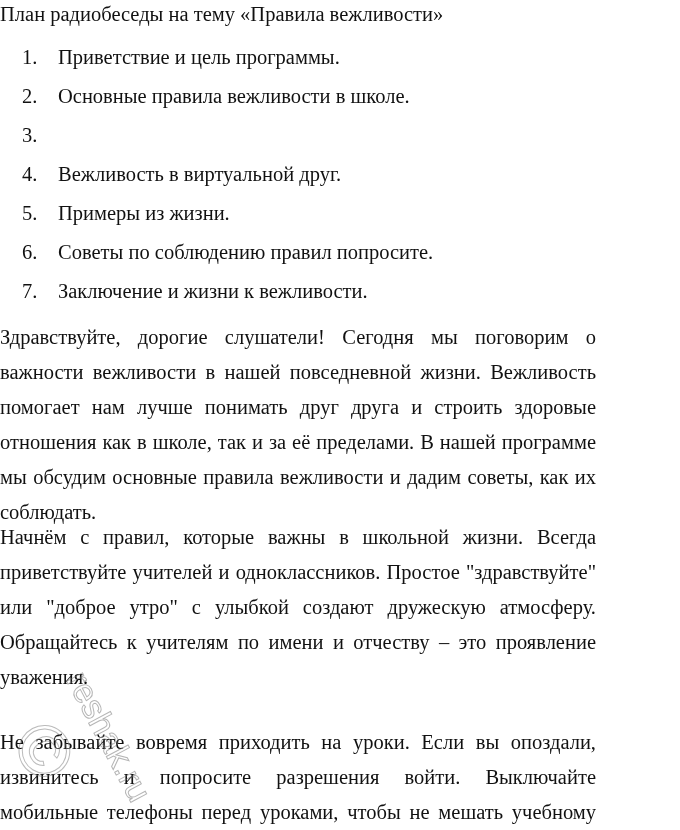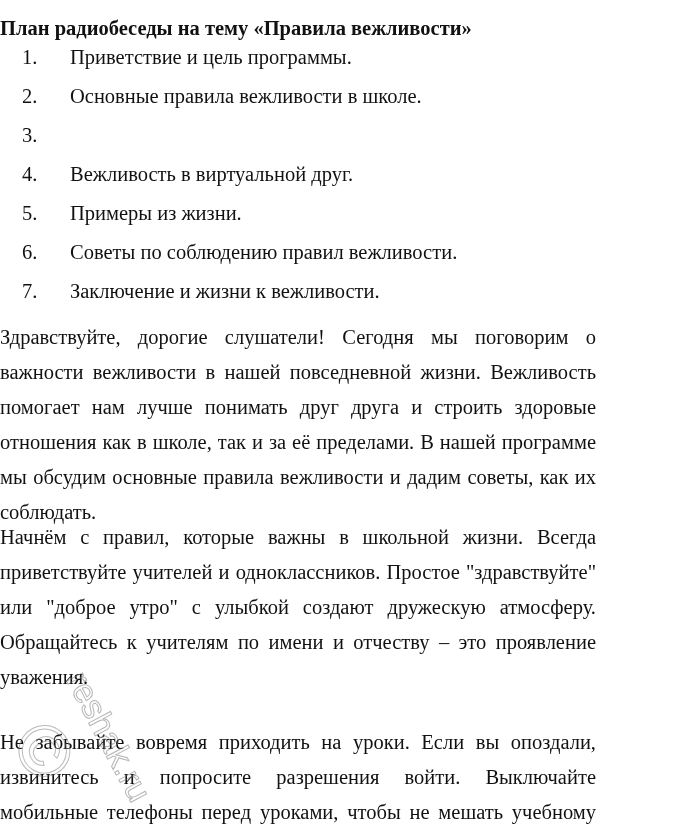--- a/index.html
+++ b/index.html
@@ -15,27 +15,27 @@
       font-family: "Liberation Serif", serif;
       color: #111111;
     }
     .doc {
       position: absolute;
       left: 0;
       top: 0;
       width: 680px;
     }
     .title {
-      font-weight: bold;
+      font-weight: normal;
       font-size: 20.5px;
       line-height: 24px;
       margin: 0;
       position: absolute;
       left: 0;
-      top: 16px;
+      top: 2px;
       white-space: nowrap;
     }
     .plan {
       list-style: none;
       margin: 0;
       padding: 0;
       position: absolute;
       left: 0;
       top: 41px;
       width: 680px;
@@ -46,21 +46,21 @@
       line-height: 32px;
       white-space: nowrap;
       position: relative;
     }
     .plan .num {
       position: absolute;
       left: 22px;
     }
     .plan .txt {
       position: absolute;
-      left: 70px;
+      left: 58px;
       text-align: right;
     }
     .para {
       position: absolute;
       left: 0;
       width: 596px;
       margin: 0;
       font-size: 20.5px;
       line-height: 35px;
       text-align: justify;
@@ -124,21 +124,21 @@
     <li>
       <span class="num">4.</span>
       <span class="txt">Вежливость в виртуальной друг.</span>
     </li>
     <li>
       <span class="num">5.</span>
       <span class="txt">Примеры из жизни.</span>
     </li>
     <li>
       <span class="num">6.</span>
-      <span class="txt">Советы по соблюдению правил вежливости.</span>
+      <span class="txt">Советы по соблюдению правил попросите.</span>
     </li>
     <li>
       <span class="num">7.</span>
       <span class="txt">Заключение и жизни к вежливости.</span>
     </li>
   </ol>
 
   <p class="para p1">Здравствуйте, дорогие слушатели! Сегодня мы поговорим о важности вежливости в нашей повседневной жизни. Вежливость помогает нам лучше понимать друг друга и строить здоровые отношения как в школе, так и за её пределами. В нашей программе мы обсудим основные правила вежливости и дадим советы, как их соблюдать.</p>
   <p class="para p2">Начнём с правил, которые важны в школьной жизни. Всегда приветствуйте учителей и одноклассников. Простое "здравствуйте" или "доброе утро" с улыбкой создают дружескую атмосферу. Обращайтесь к учителям по имени и отчеству – это проявление уважения.</p>
   <p class="para p3">Не забывайте вовремя приходить на уроки. Если вы опоздали, извинитесь и попросите разрешения войти. Выключайте мобильные телефоны перед уроками, чтобы не мешать учебному процессу.</p>

